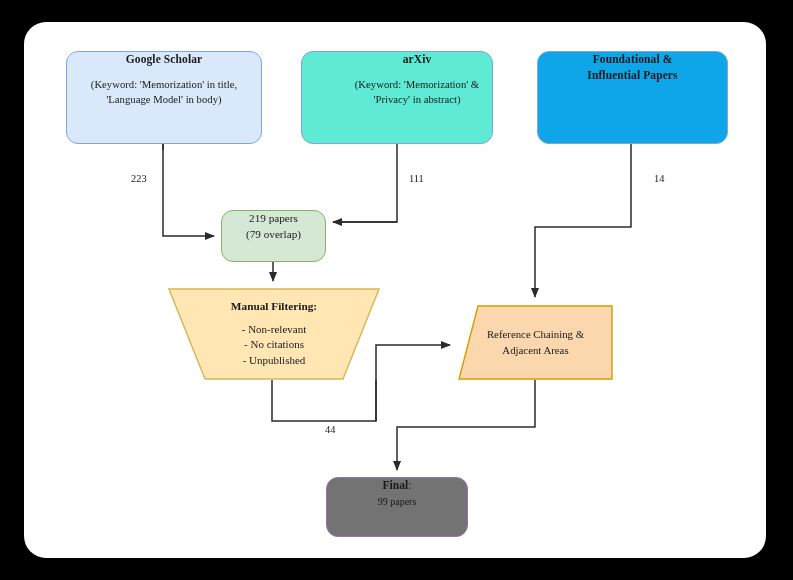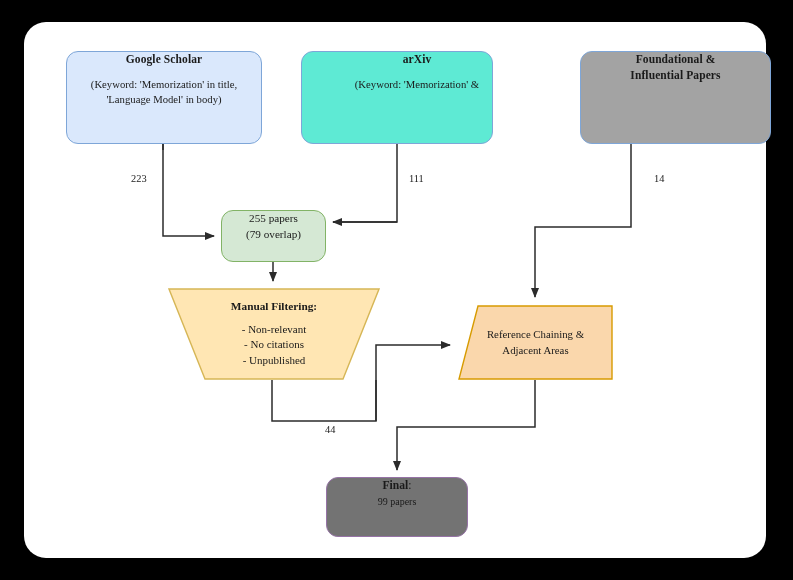--- a/index.html
+++ b/index.html
@@ -163,30 +163,31 @@
     <div class="sub">
       <div>(Keyword: 'Memorization' in title,</div>
       <div>'Language Model' in body)</div>
     </div>
   </div>
 
   <div class="node rounded-box" id="node-arxiv" style="background: #5eead4; border-color: rgb(126, 166, 216); padding-left: 40px;">
     <div class="title">arXiv</div>
     <div class="sub">
       <div>(Keyword: 'Memorization' &amp;</div>
-    </div>
-  </div>
-
-  <div class="node rounded-box" id="node-foundational" style="background: #a3a3a3; border-color: rgb(126, 166, 216); margin-left: 43px;">
+      <div>'Privacy' in abstract)</div>
+    </div>
+  </div>
+
+  <div class="node rounded-box" id="node-foundational" style="background: #0ea5e9; border-color: rgb(126, 166, 216);">
     <div class="title">Foundational &amp;</div>
     <div class="title">Influential Papers</div>
   </div>
 
   <div class="node rounded-box" id="node-papers" style="background: rgb(213, 232, 212); border-color: rgb(130, 179, 102);">
-    <div class="plain">255 papers</div>
+    <div class="plain">219 papers</div>
     <div class="plain">(79 overlap)</div>
   </div>
 
   <div class="trapezoid-wrap" id="node-manual-filtering">
     <svg width="212" height="92" viewBox="0 0 212 92" xmlns="http://www.w3.org/2000/svg">
       <polygon points="1,1 211,1 175,91 37,91" fill="#ffe6b3" stroke="#d6b656" stroke-width="1.4"></polygon>
     </svg>
     <div class="tcontent">
       <div class="title">Manual Filtering:</div>
       <div class="bullets">

